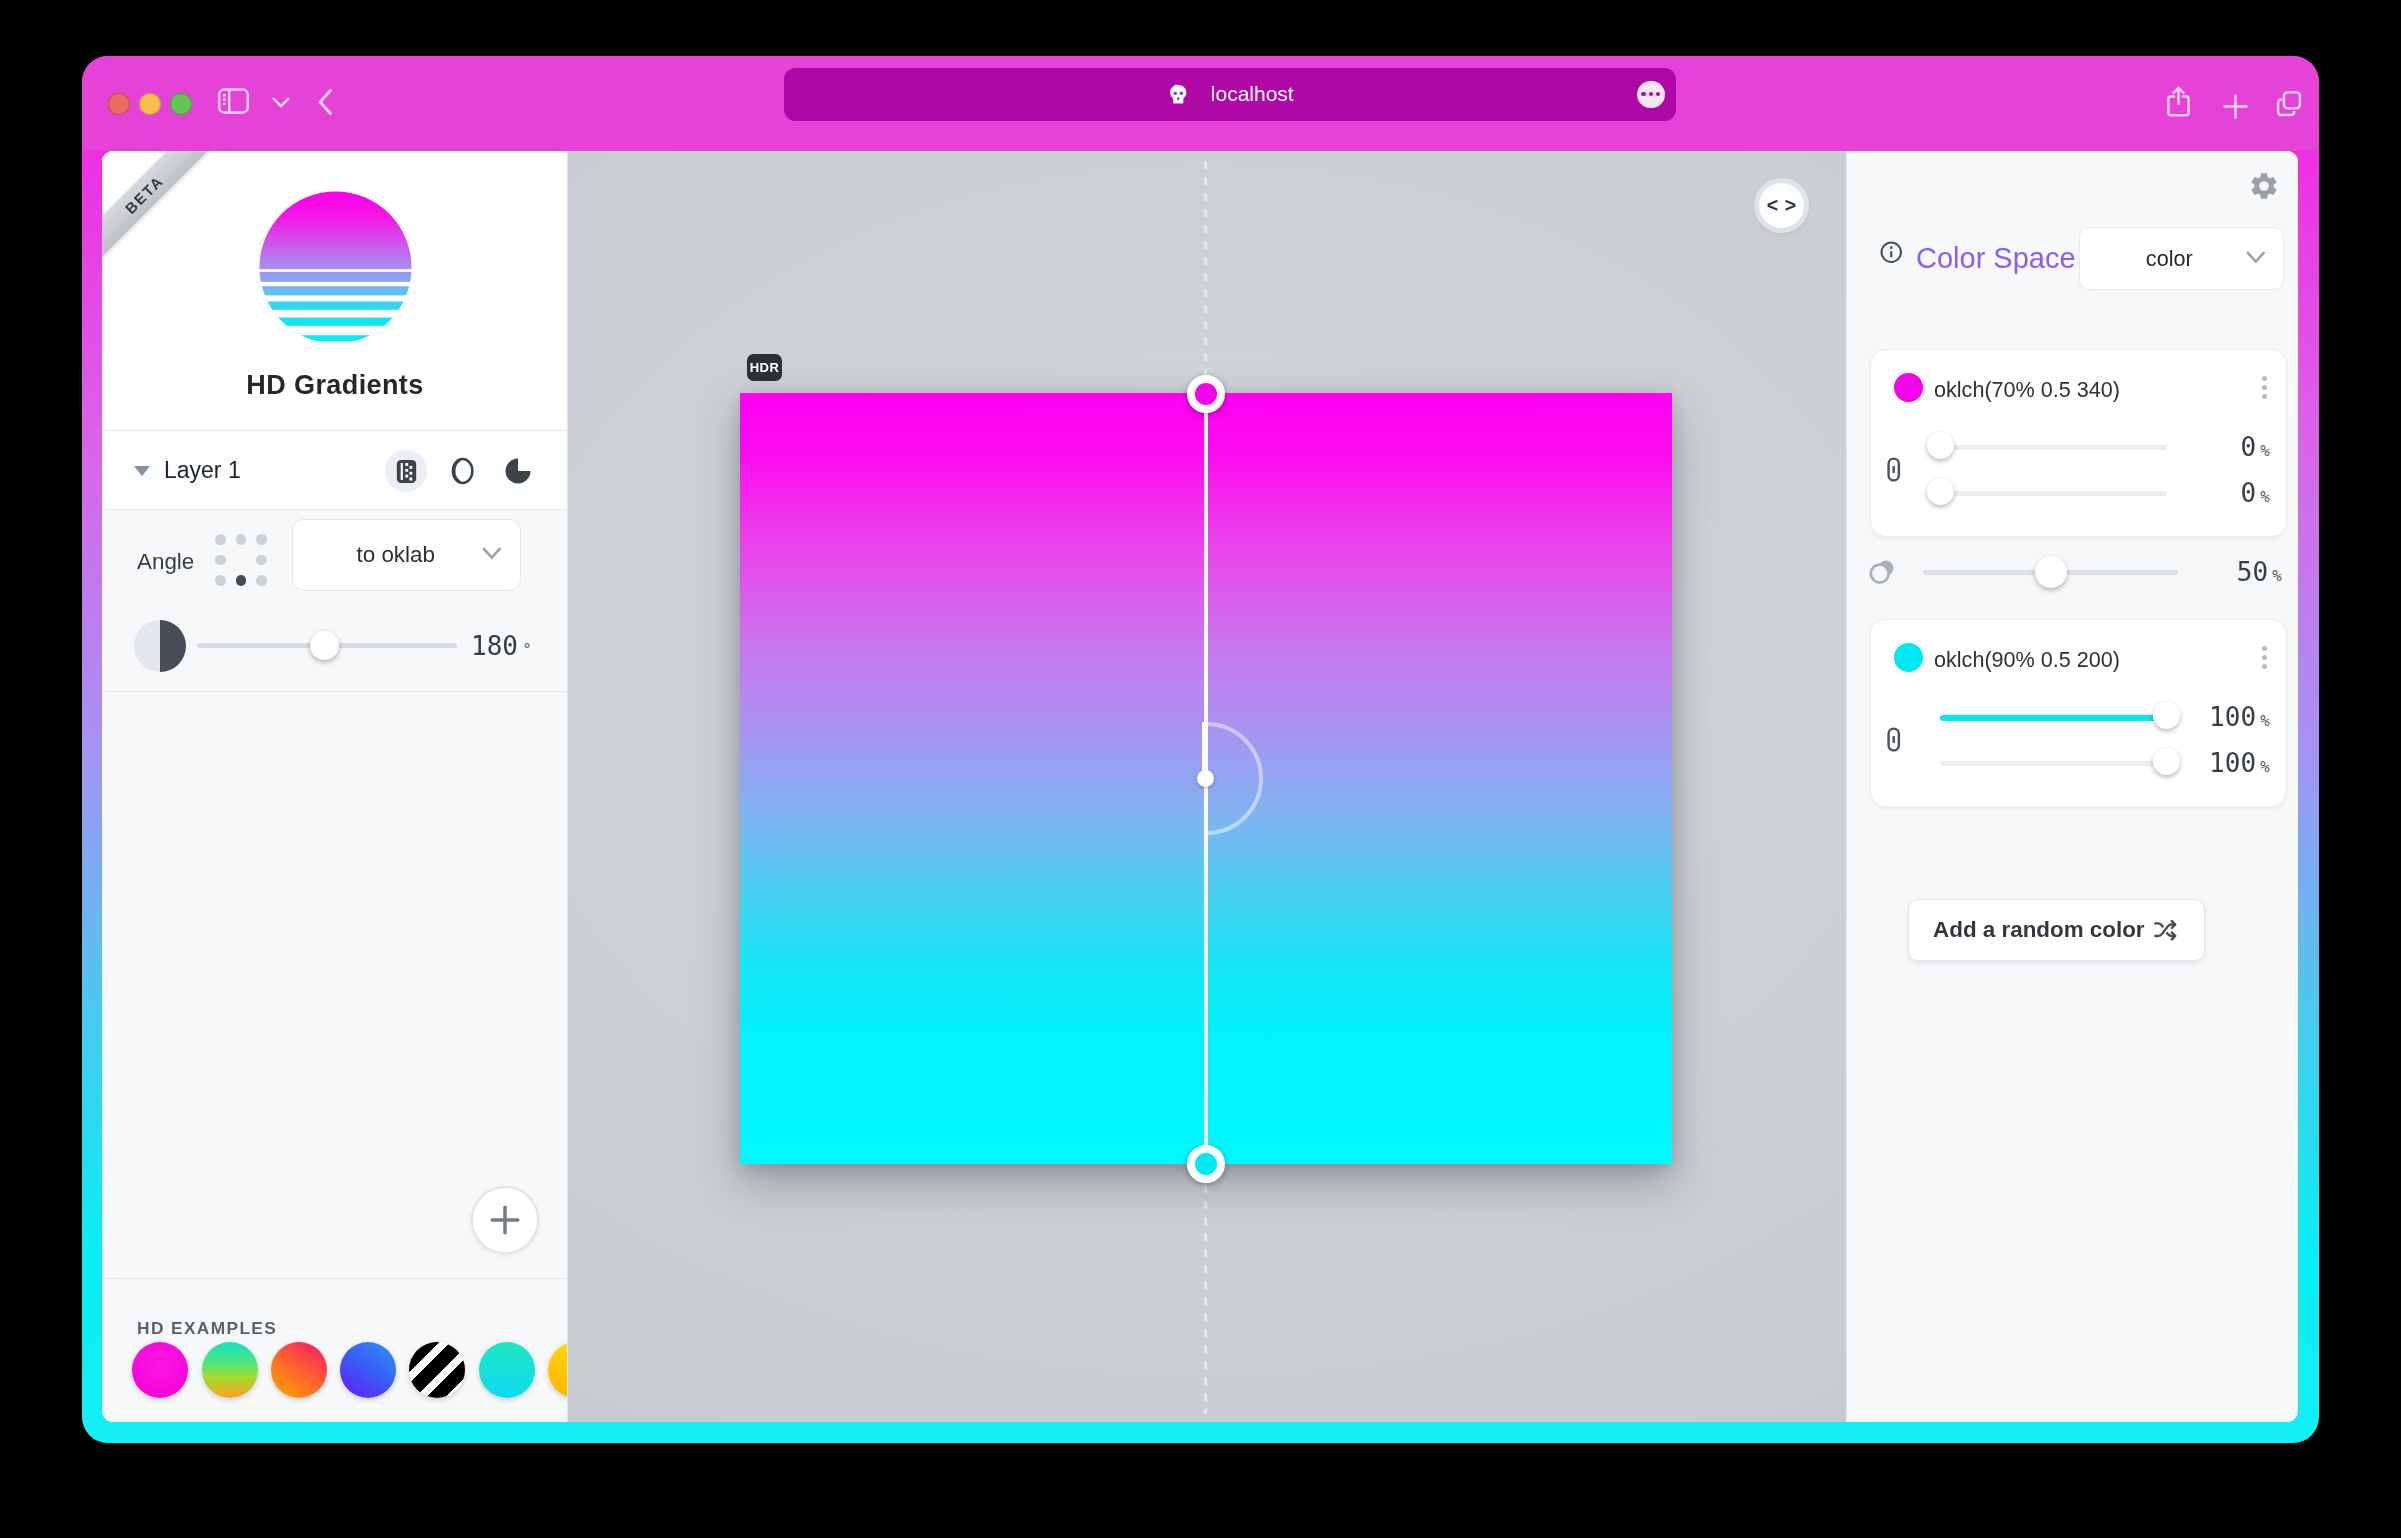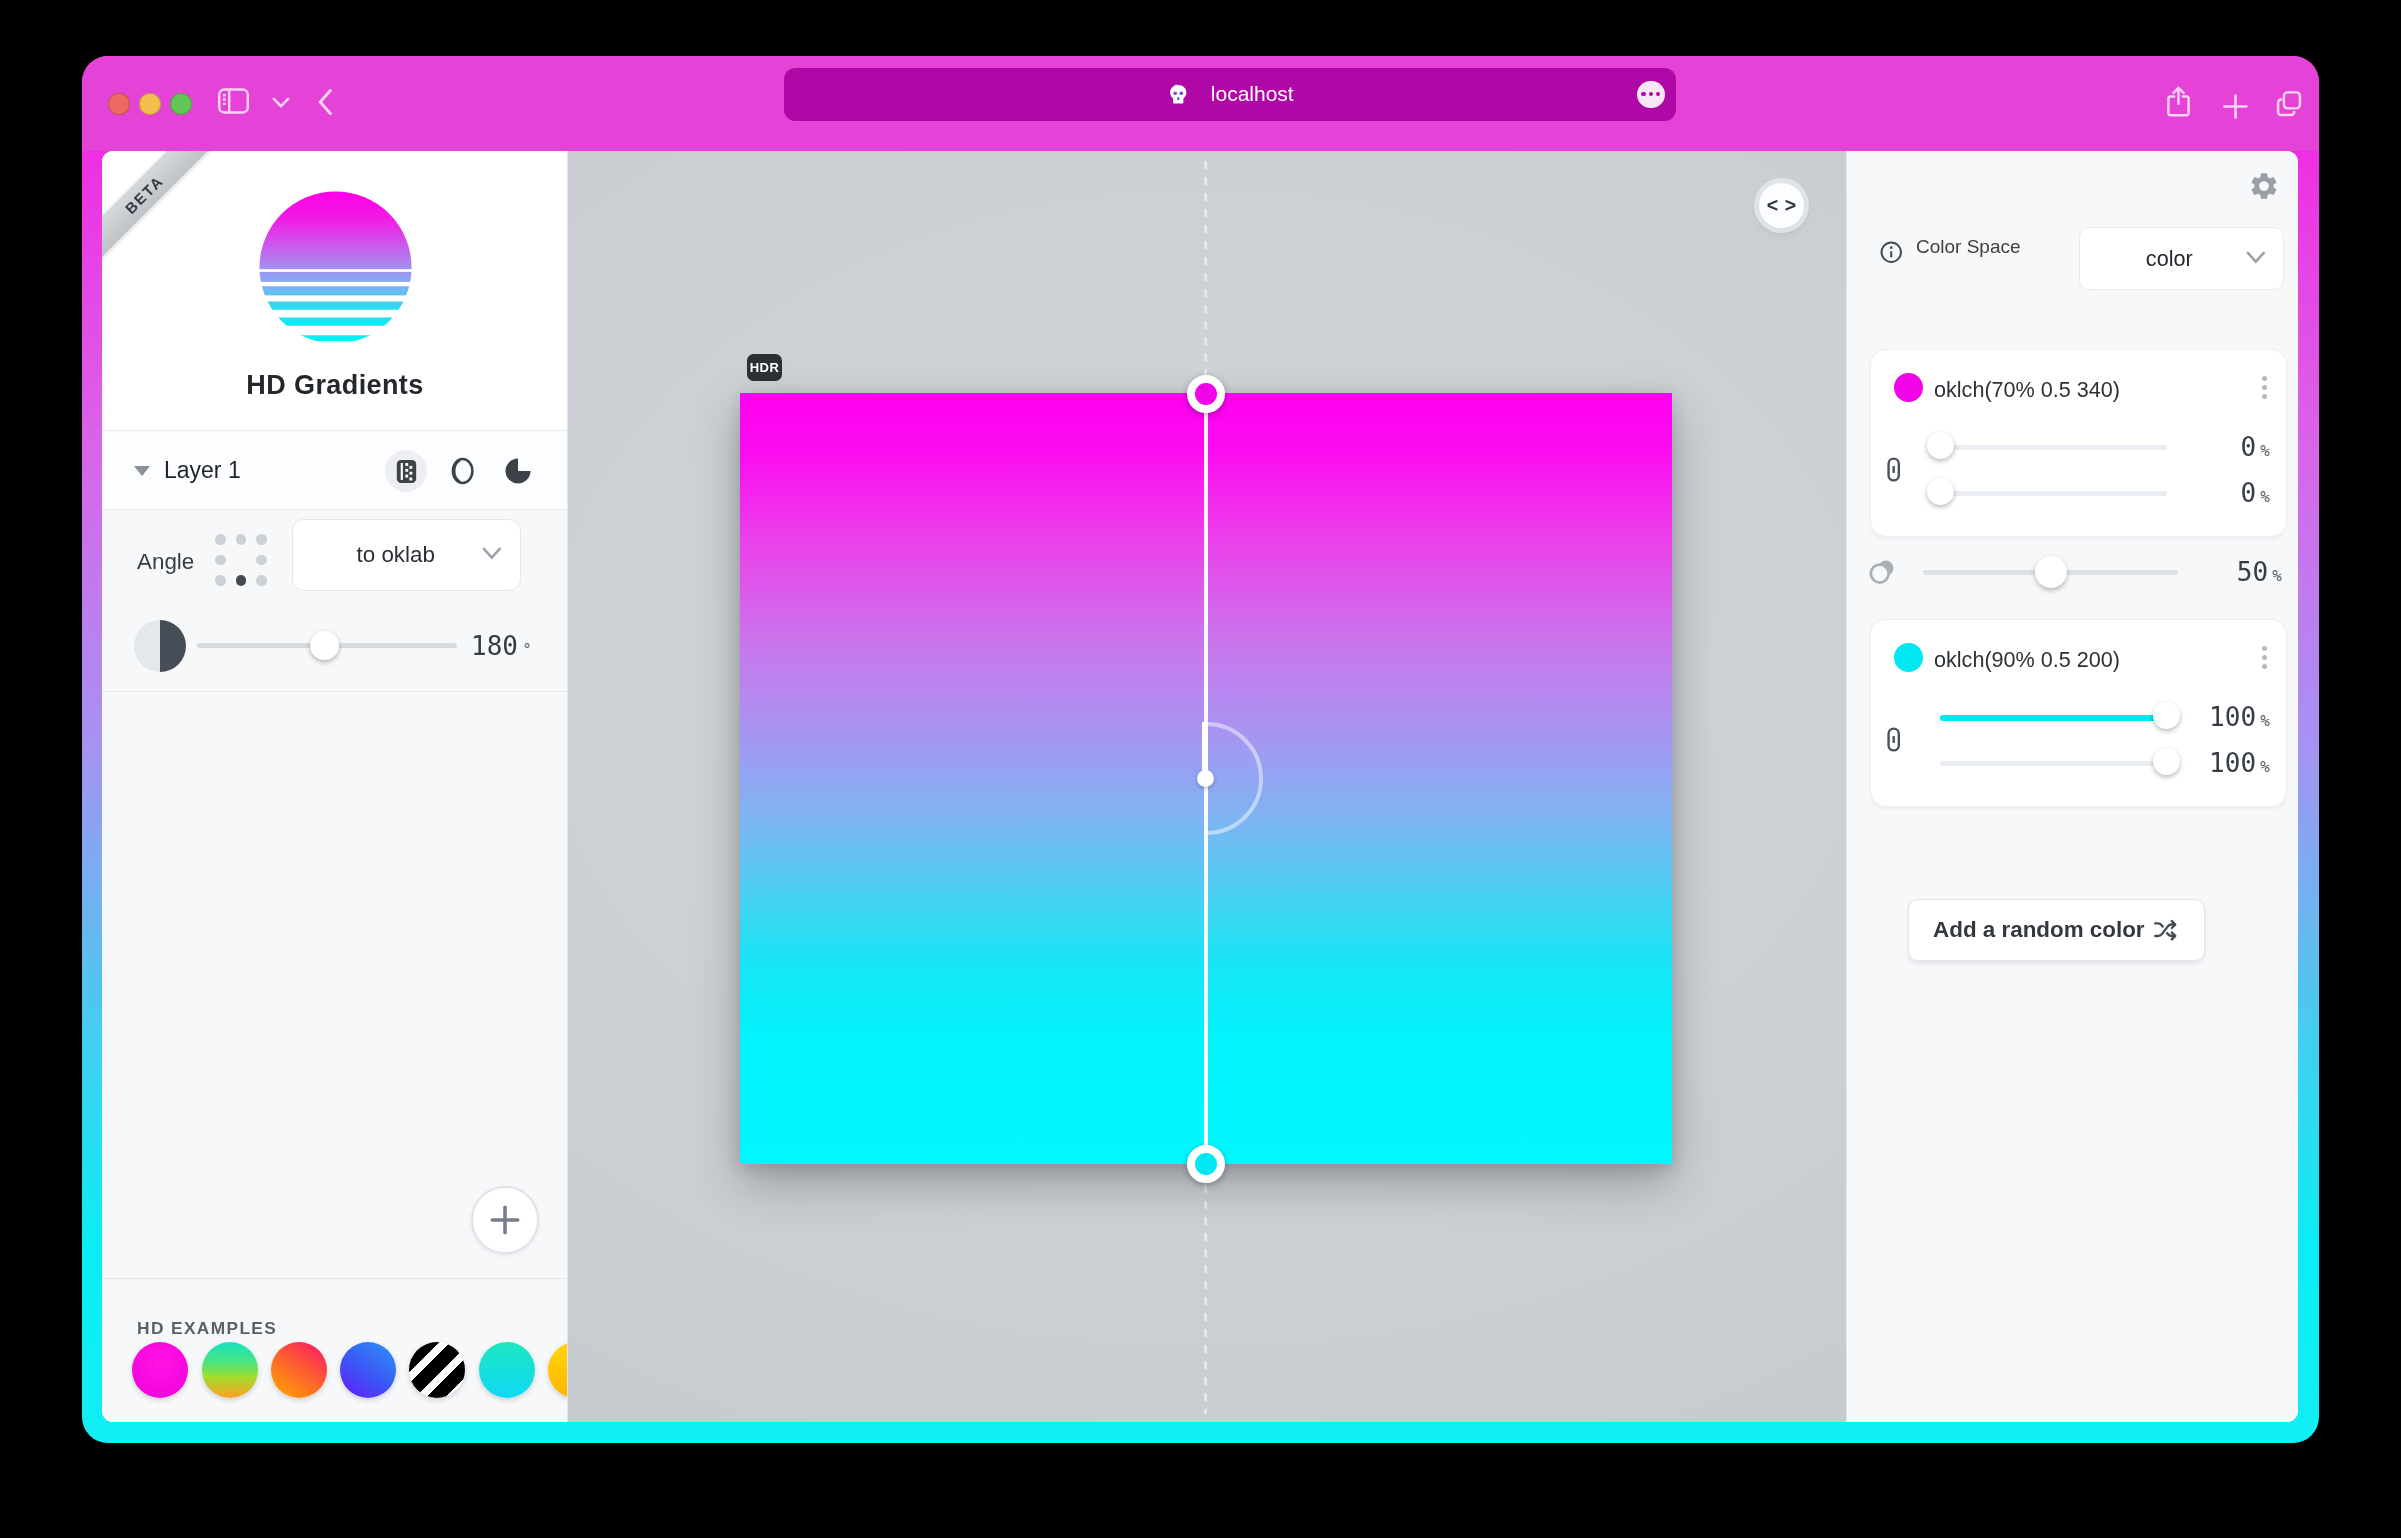--- a/index.html
+++ b/index.html
@@ -90,21 +90,21 @@
   .handle.bottom { left:619px; top:994px; }
   .code-btn { position:absolute; left:1191px; top:32px; width:45px; height:45px; border-radius:50%; background:#fcfdff;
     box-shadow:0 0 0 5px rgba(226,230,236,.9), 0 4.3px 10px rgba(0,0,0,.14);
     display:flex; align-items:center; justify-content:center; gap:6.5px;
     font-size:19.5px; font-weight:700; color:#2f343a; }
 
   
   .rpanel { position:relative; width:452px; background:#f7f8fa; border-left:0.7px solid #e5e8eb; flex:none; }
   .gear { position:absolute; left:401px; top:19px; }
   .cs-info { position:absolute; left:32px; top:89px; }
-  .cs-label { position:absolute; left:69px; top:85px; font-size:19px; color:#404040; }
+  .cs-label { position:absolute; left:69px; top:91px; font-size:29px; color:#8b5cf6; }
   .cs-select { position:absolute; left:232px; top:76px; width:205px; height:63px; background:#fff;
     border:1.1px solid #e7eaee; border-radius:10px; display:flex; align-items:center; justify-content:center; }
   .cs-select .txt { font-size:21.6px; color:#24282e; margin-right:24.5px; }
   .cs-select .chev { position:absolute; right:16px; top:21.6px; }
 
   .card { position:absolute; left:23px; width:417px; height:188px; background:#fff; border:0.7px solid #eef0f3;
     border-radius:16px; box-shadow:0 1.4px 3.6px rgba(20,24,32,.05); }
   .card .swatch { position:absolute; left:23px; top:23px; width:29px; height:29px; border-radius:50%; }
   .card .clabel { position:absolute; left:63px; top:27.4px; font-size:21.6px; color:#2c3136; }
   .kebab { position:absolute; right:16px; top:23px; display:flex; flex-direction:column; gap:4.3px; padding:2.9px; }

